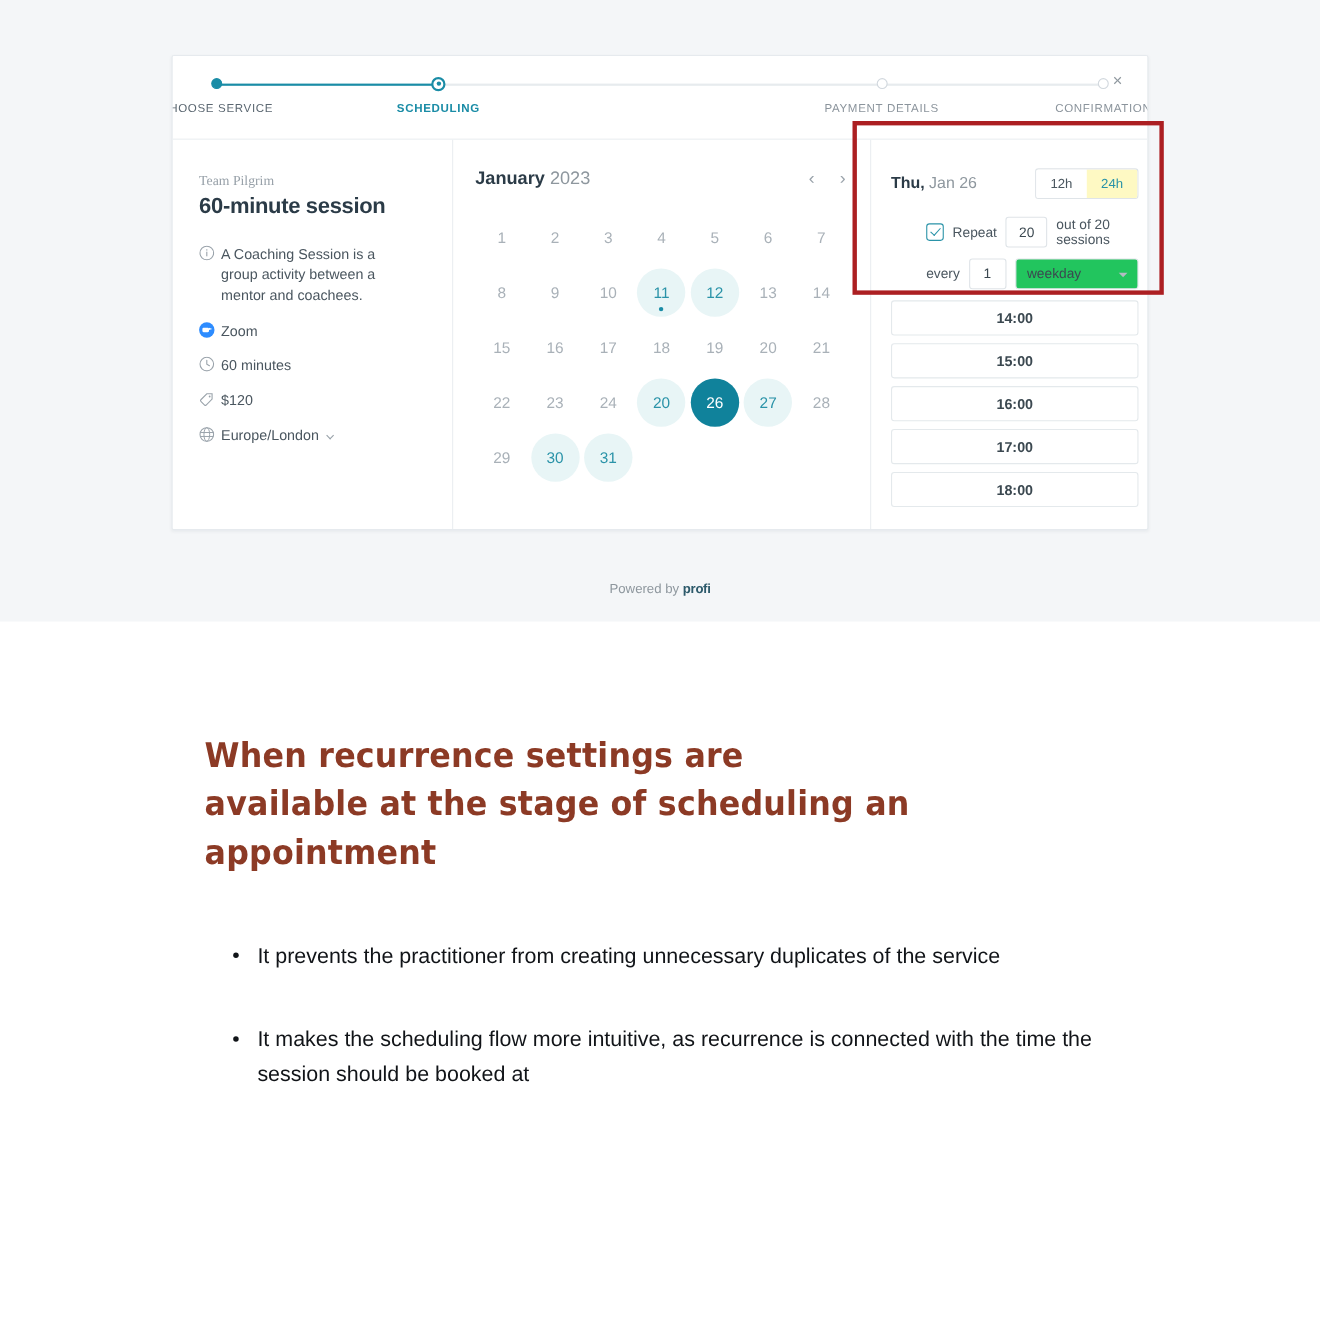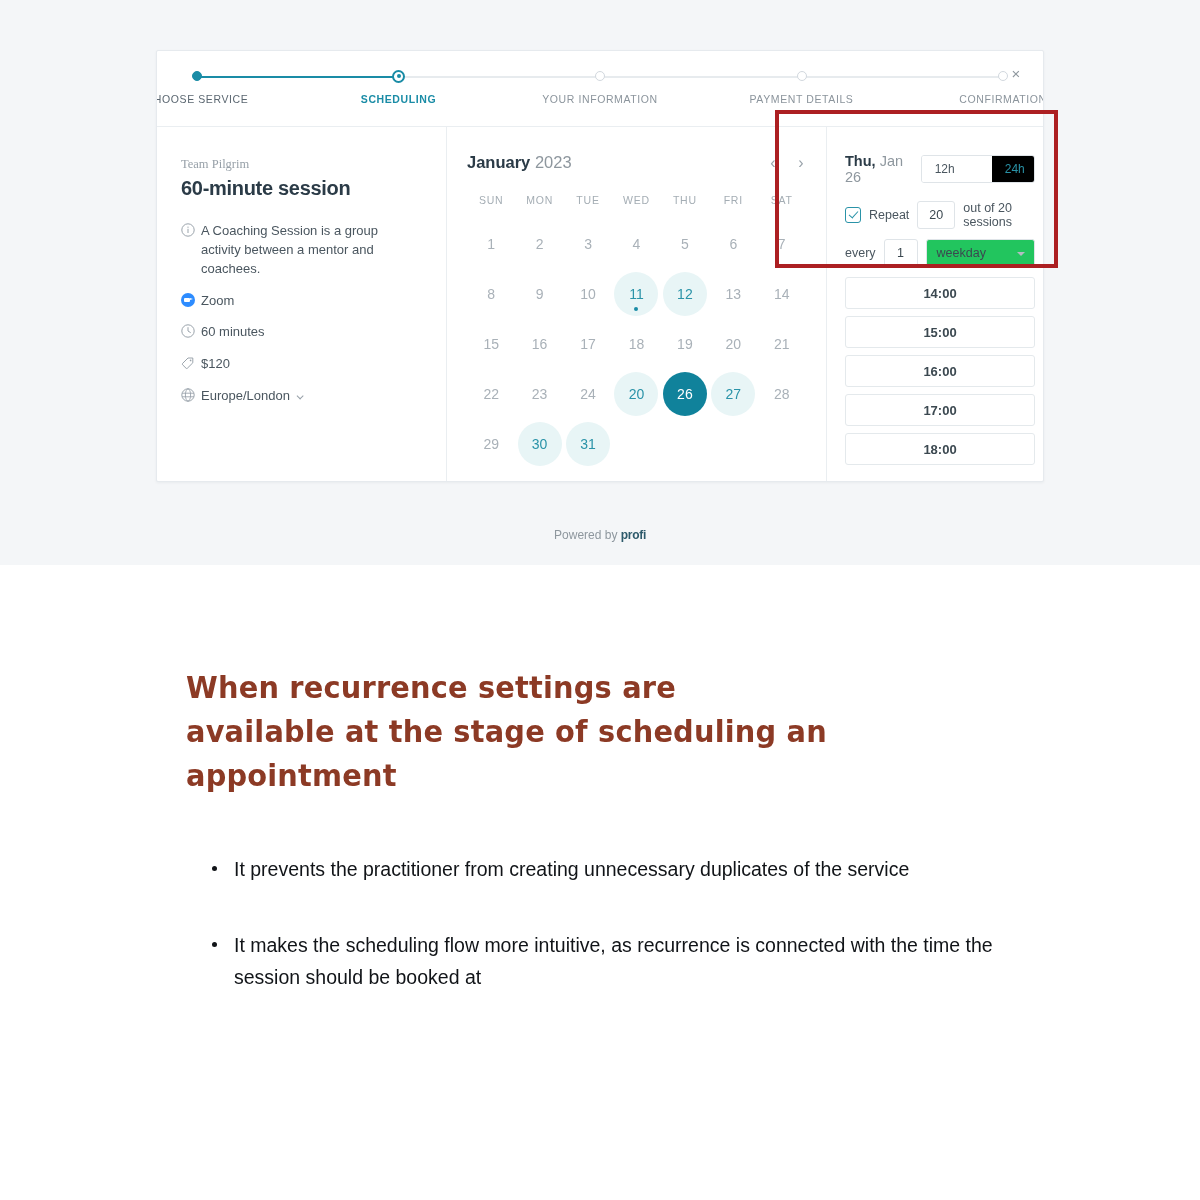--- a/index.html
+++ b/index.html
@@ -80,21 +80,21 @@
     position: absolute; right: 16px; top: 12px;
     width: 22px; height: 22px;
     color: #8e979e; font-size: 15px; line-height: 22px;
     text-align: center; cursor: pointer;
     font-family: "Liberation Sans", sans-serif;
   }
 
   
   .card-body { display: flex; height: 355px; }
   .col-left {
-    width: 290px; border-right: 1px solid #eaeef1;
+    width: 255px; border-right: 1px solid #eaeef1;
     padding: 30px 40px 0 24px;
   }
   .col-mid {
     width: 380px; border-right: 1px solid #eaeef1;
     padding: 26px 20px 0 20px;
   }
   .col-right { flex: 1; padding: 26px 8px 0 18px; }
 
   
   .team-label {
@@ -182,25 +182,25 @@
   .slot-date { font-size: 14.5px; color: #8e979e; }
   .slot-date b { color: #2b3b47; font-weight: 700; }
   .hseg {
     display: flex; border: 1px solid #dfe4e8; border-radius: 3px;
     overflow: hidden;
   }
   .hseg div {
     padding: 6px 13px; font-size: 12px; color: #4a565f;
     cursor: pointer; background: #fff;
   }
-  .hseg div.on { background: #000000; color: #2a93a8; margin-left: 24px; }
+  .hseg div.on { background: #fef9c3; color: #2a93a8; }
 
   .rep-row {
     display: flex; align-items: center; gap: 8px;
-    margin-bottom: 10px; font-size: 12.5px; color: #4a565f;
+    margin-bottom: 10px; font-size: 12.5px; color: #4a565f; margin-left: 32px;
   }
   .cbx {
     width: 16px; height: 16px; border: 1.4px solid #2a93a8;
     border-radius: 3px; background: #fff; position: relative;
     cursor: pointer; flex: none;
   }
   .cbx:after {
     content: ""; position: absolute; left: 4.6px; top: 1.4px;
     width: 4px; height: 8px;
     border: solid #2a93a8; border-width: 0 1.8px 1.8px 0;
@@ -295,26 +295,20 @@
               <div class="dot"></div>
             </div>
             <div class="label">CHOOSE SERVICE</div>
           </div>
           <div class="step active" style="left: 156.5px;">
             <div class="dot-row">
               <div class="dot"></div>
             </div>
             <div class="label">SCHEDULING</div>
           </div>
-          <div class="step " style="left: 358px;">
-            <div class="dot-row">
-              <div class="dot"></div>
-            </div>
-            <div class="label">YOUR INFORMATION</div>
-          </div>
           <div class="step " style="left: 761px;">
             <div class="dot-row">
               <div class="dot"></div>
             </div>
             <div class="label">CONFIRMATION</div>
           </div>
           <div class="step " style="left: 559.5px;">
             <div class="dot-row">
               <div class="dot"></div>
             </div>
@@ -386,29 +380,20 @@
         <div class="cal-head">
           <div class="cal-month">
             <b>January</b>
             <span>2023</span>
           </div>
           <div class="cal-nav">
             <div>‹</div>
             <div>›</div>
           </div>
         </div>
-        <div class="dow-row" id="dow-row">
-            <div class="dow">SUN</div>
-            <div class="dow">MON</div>
-            <div class="dow">TUE</div>
-            <div class="dow">WED</div>
-            <div class="dow">THU</div>
-            <div class="dow">FRI</div>
-            <div class="dow">SAT</div>
-          </div>
         <div id="cal-grid">
             <div class="cal-row">
               <div class="cell">
                 <div class="num">1</div>
               </div>
               <div class="cell">
                 <div class="num">2</div>
               </div>
               <div class="cell">
                 <div class="num">3</div>

